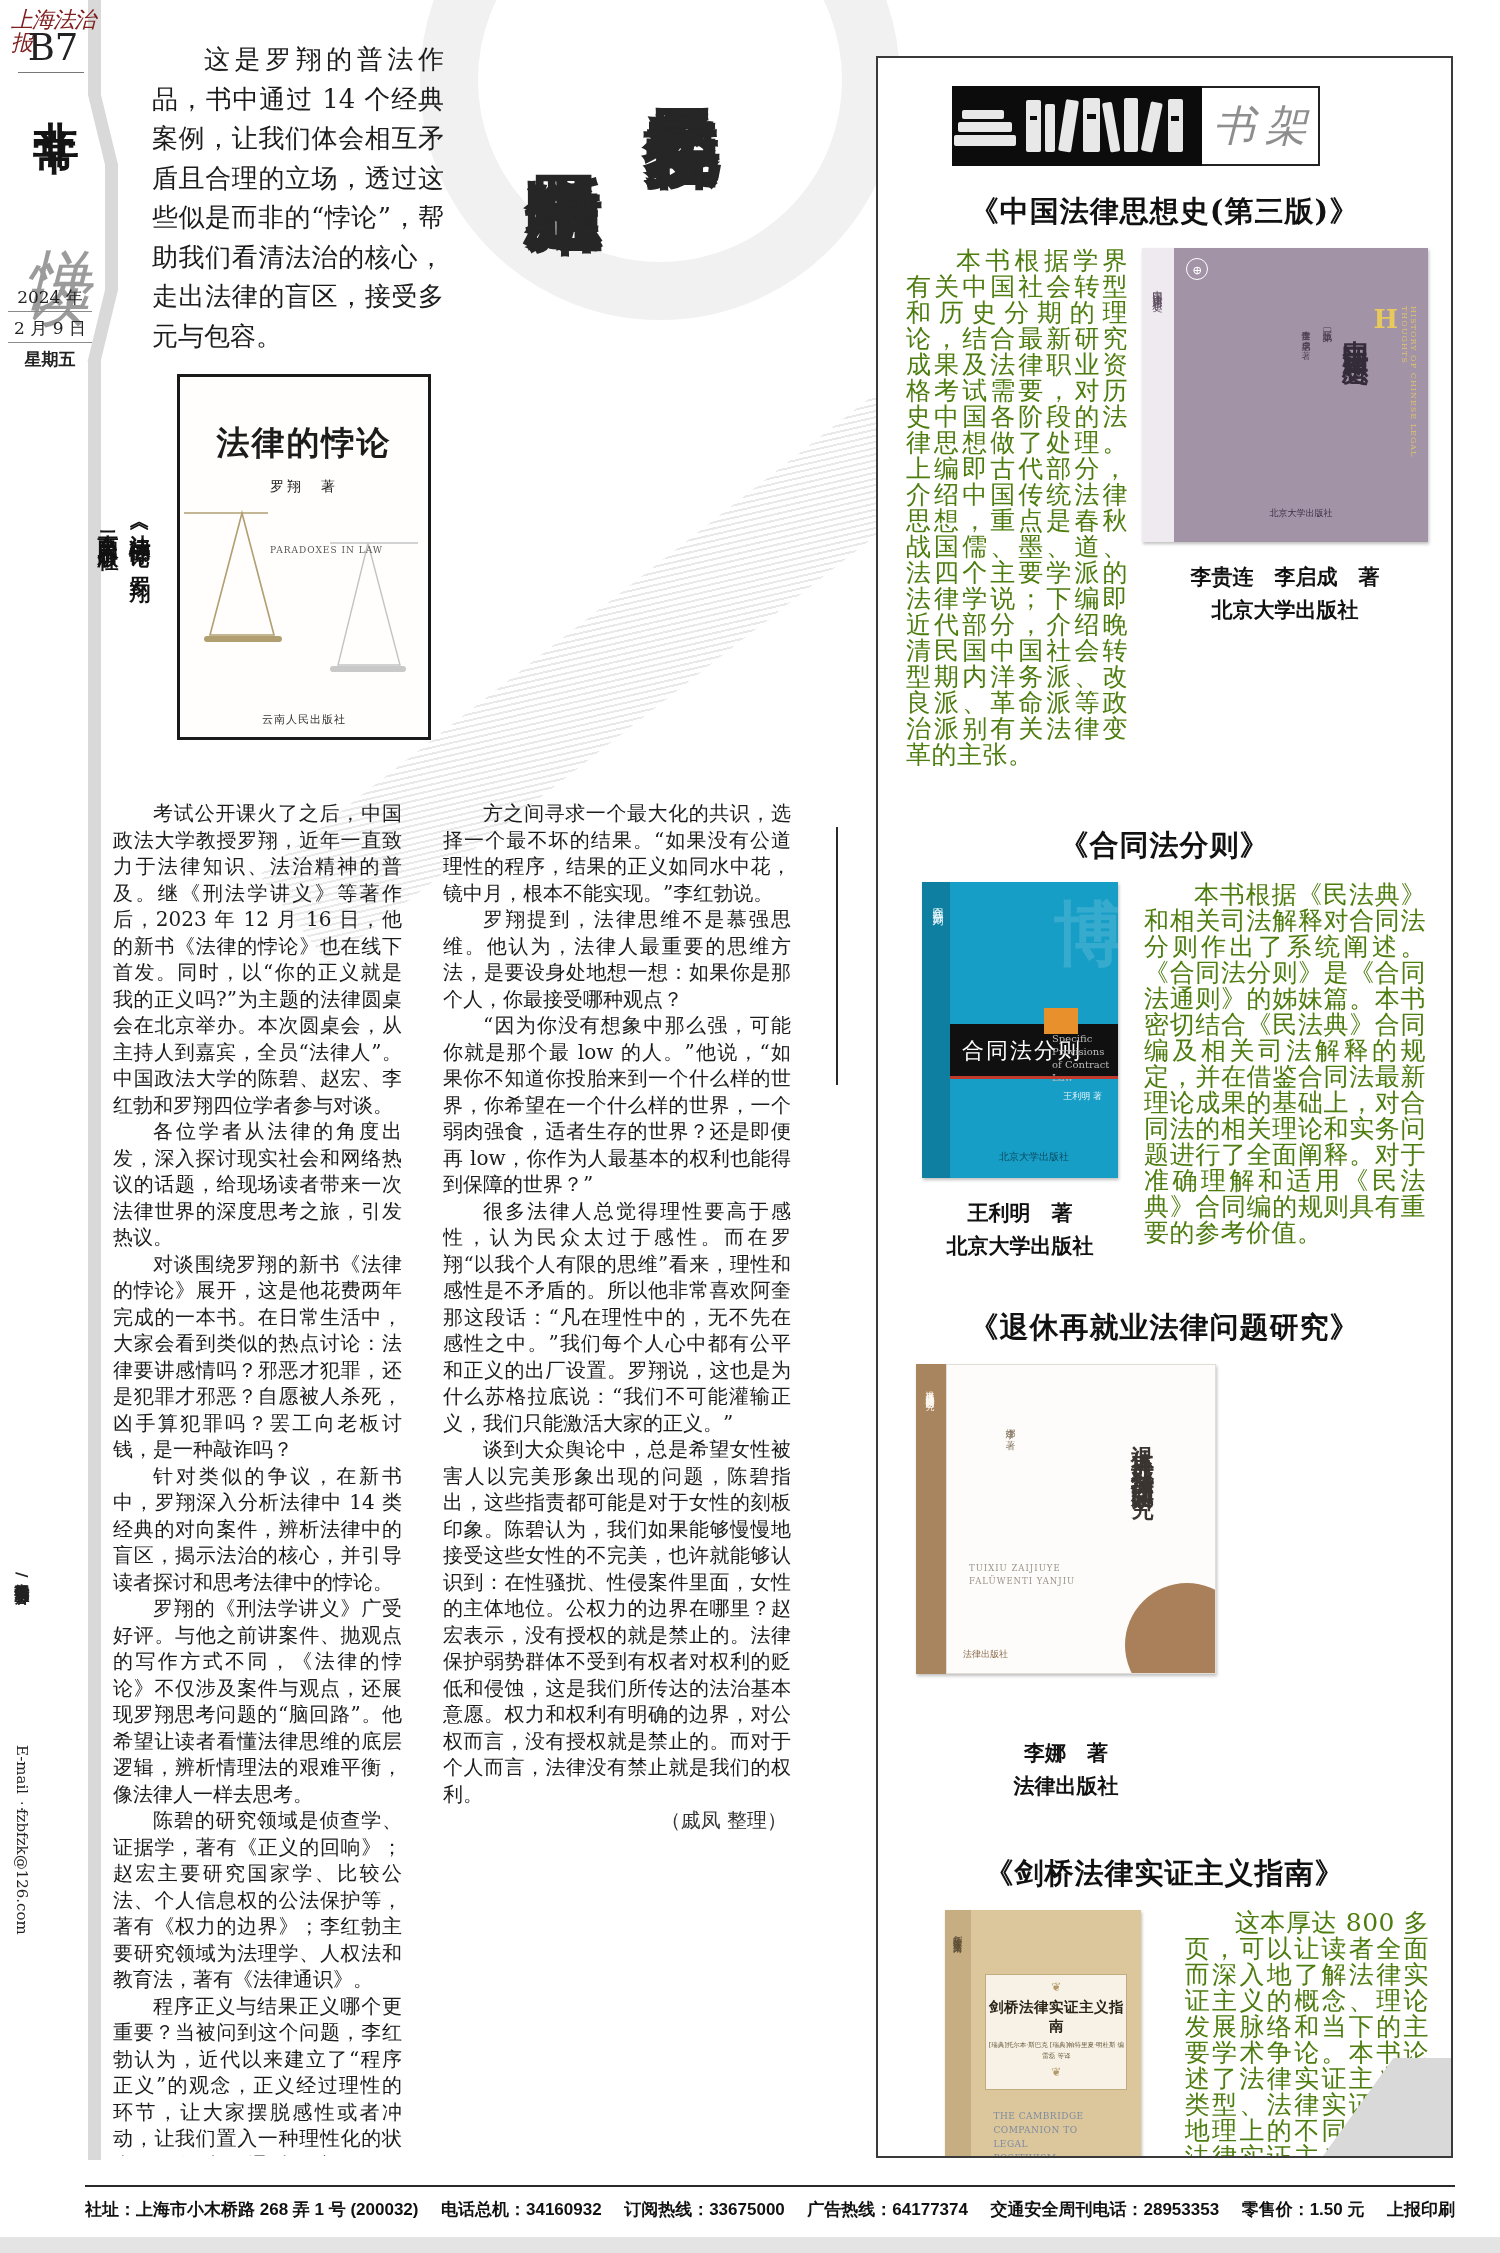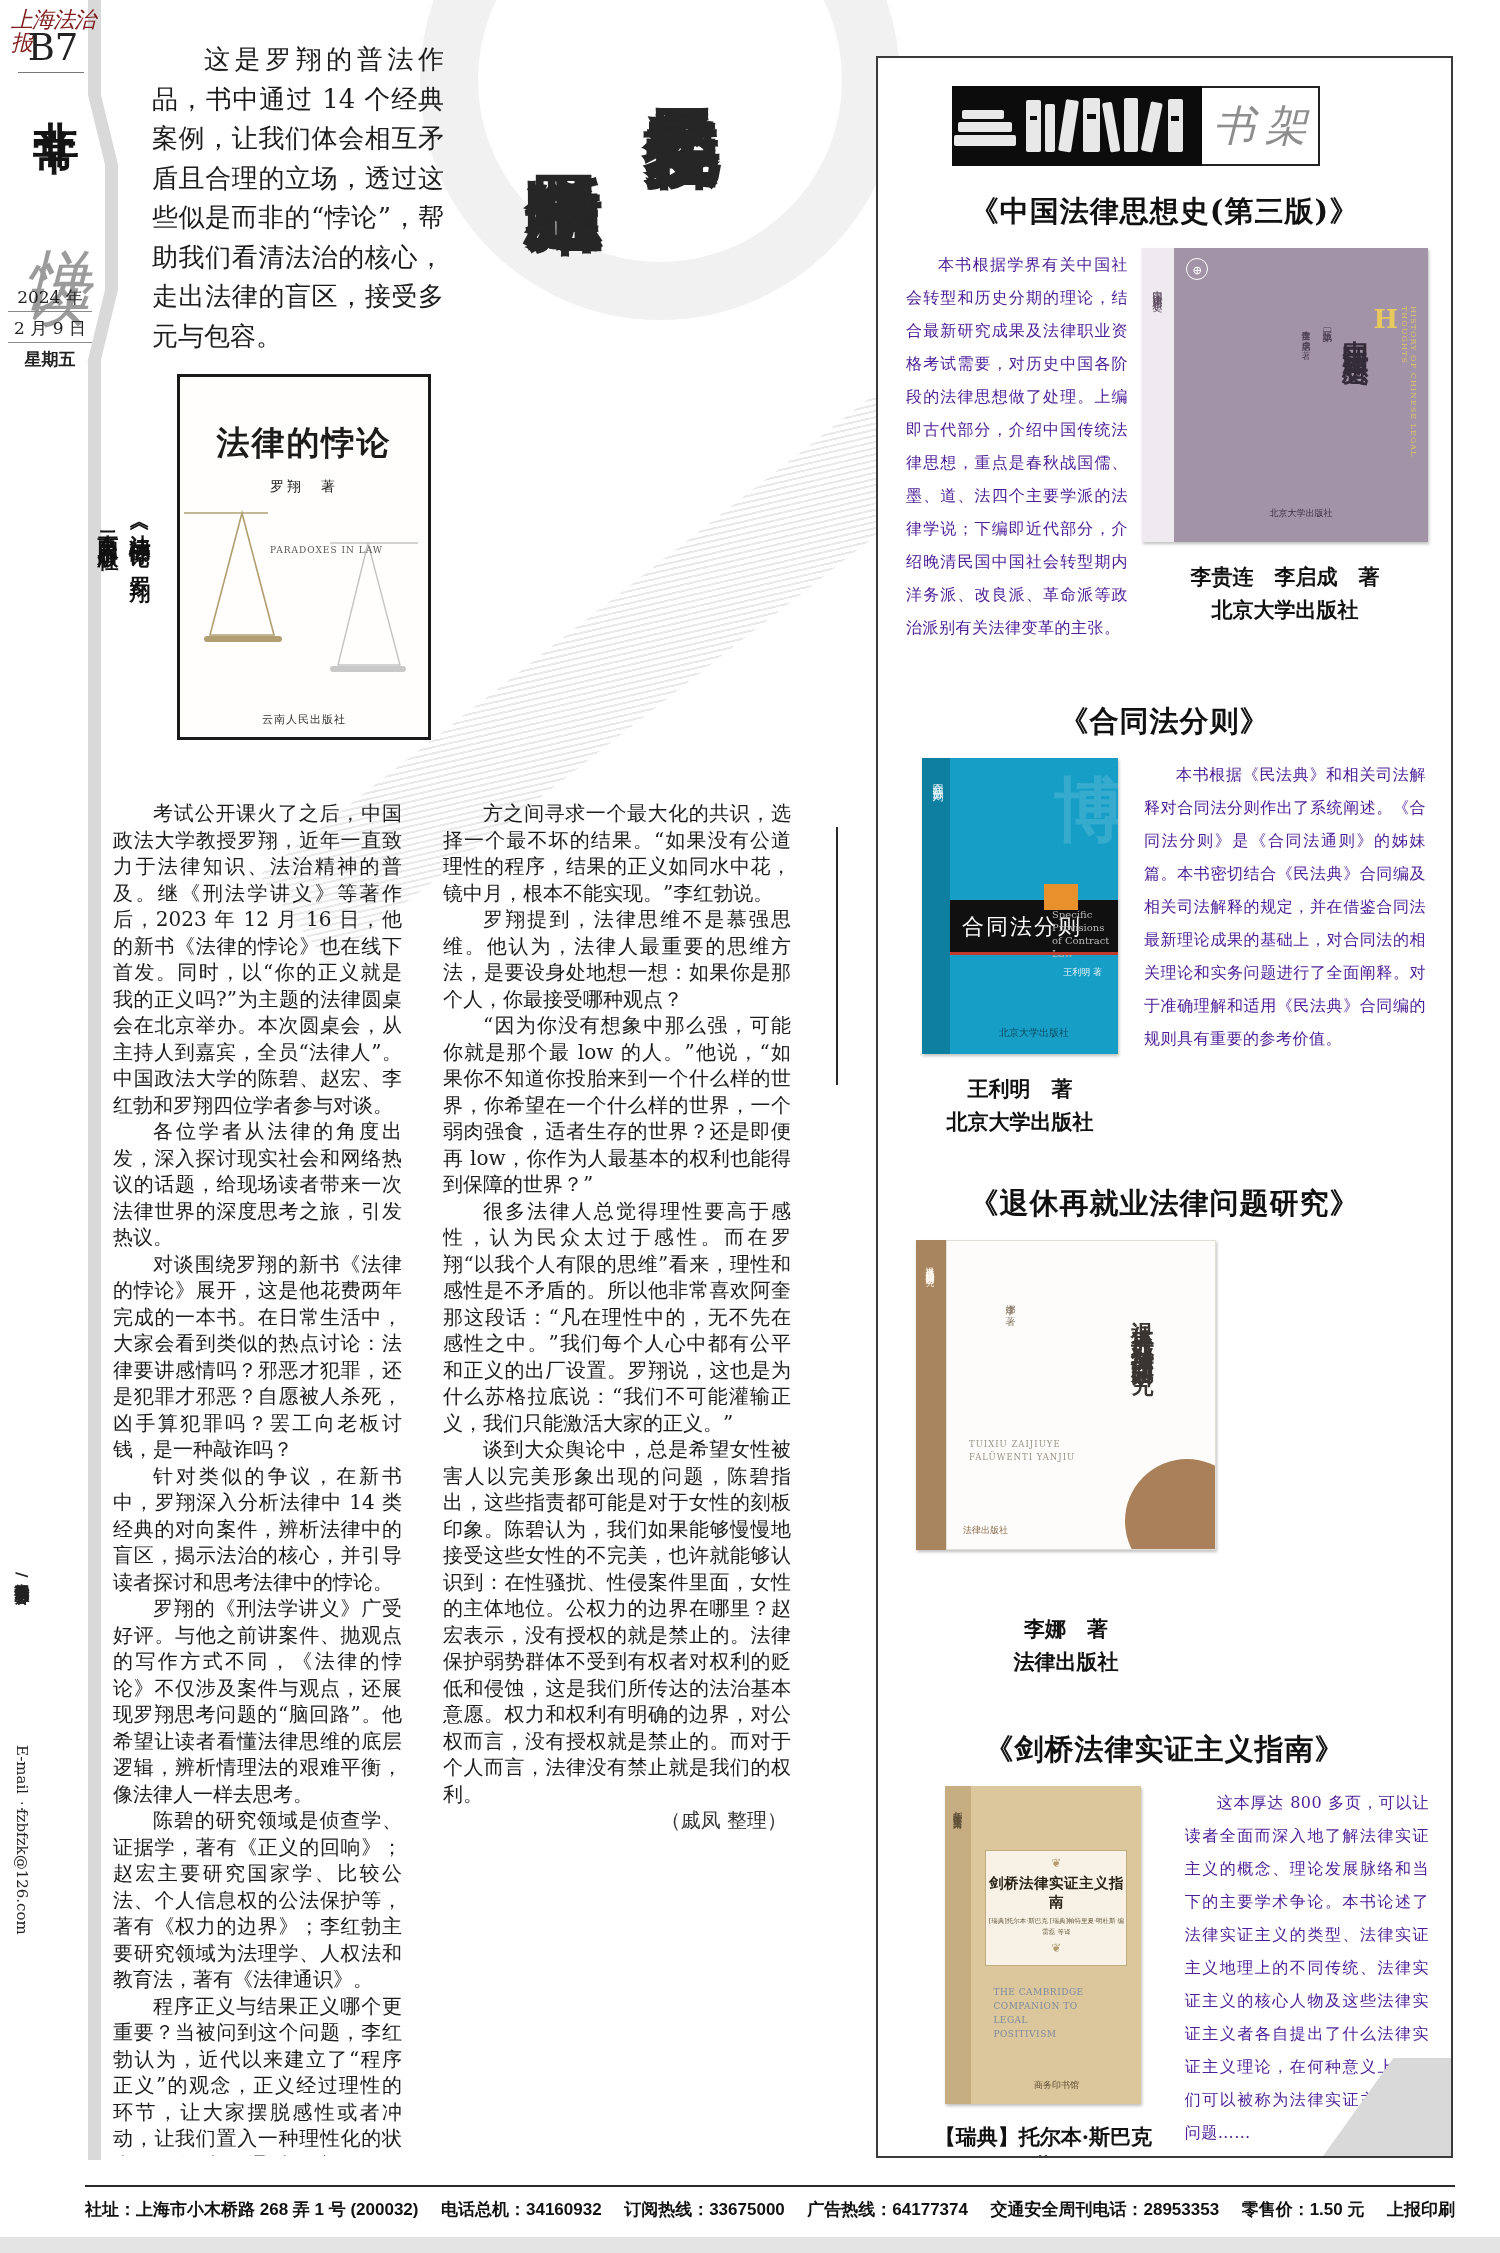--- a/index.html
+++ b/index.html
@@ -64,21 +64,21 @@
            background:#fff; z-index:2; overflow:hidden; }
   .shelf-header { margin:28px 0 0 74px; display:flex; align-items:stretch; }
   .spines-block { width:250px; height:80px; background:#0c0c0c; }
   .shelf-label-box { width:118px; height:80px; border:2px solid #222; border-left:none;
                      display:flex; align-items:center; justify-content:center; }
   .shelf-label { font-size:42px; color:#8e8e8e; font-style:italic; letter-spacing:10px; padding-left:10px; }
 
   .book-title { text-align:center; font-size:29px; font-weight:bold; letter-spacing:1px; color:#111; }
   .t1 { margin-top:26px; } .t2 { margin-top:58px; } .t3 { margin-top:46px; } .t4 { margin-top:52px; }
   .book-row { display:flex; margin:16px 22px 0 28px; }
-  .book-desc { font-size:16px; line-height:33px; text-align:justify; color:#4c1d95; letter-spacing:0.5px; }
+  .book-desc { font-size:25px; line-height:26px; text-align:justify; color:#4d7c0f; letter-spacing:0.5px; }
   .book-desc p { text-indent:2em; }
   .desc-narrow { width:222px; }
   .desc-wide  { width:282px; }
   .cover-col { display:flex; flex-direction:column; align-items:center; }
   .credits { margin-top:18px; text-align:center; font-size:21px; font-weight:bold; line-height:33px; color:#111; }
 
   
   .cover1 { width:286px; height:294px; display:flex; box-shadow:1px 2px 3px rgba(0,0,0,.25); }
   .c1-spine { width:32px; background:#efe9f0; position:relative; }
   .c1-spine-t { position:absolute; top:34px; left:8px; writing-mode:vertical-rl; text-orientation:upright;

